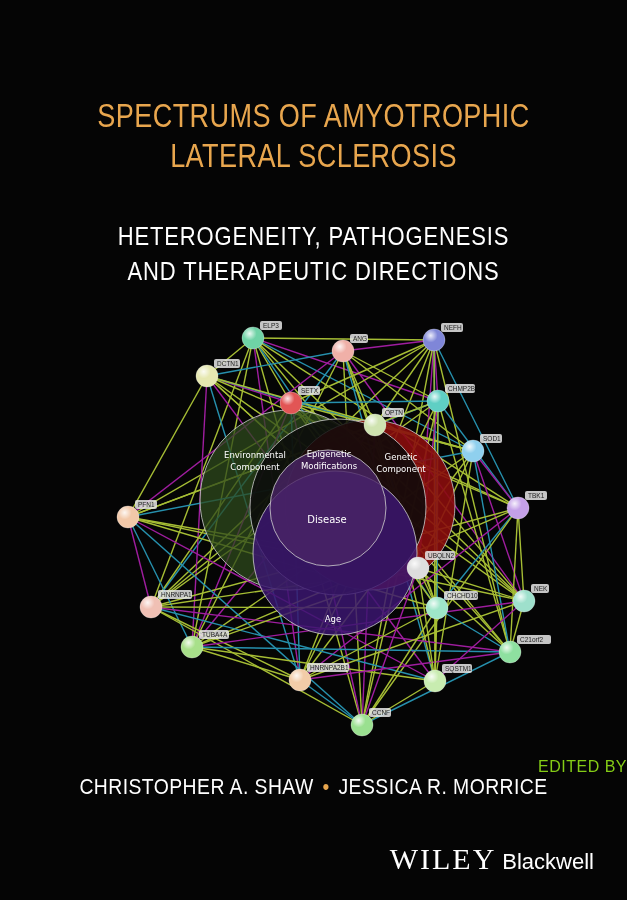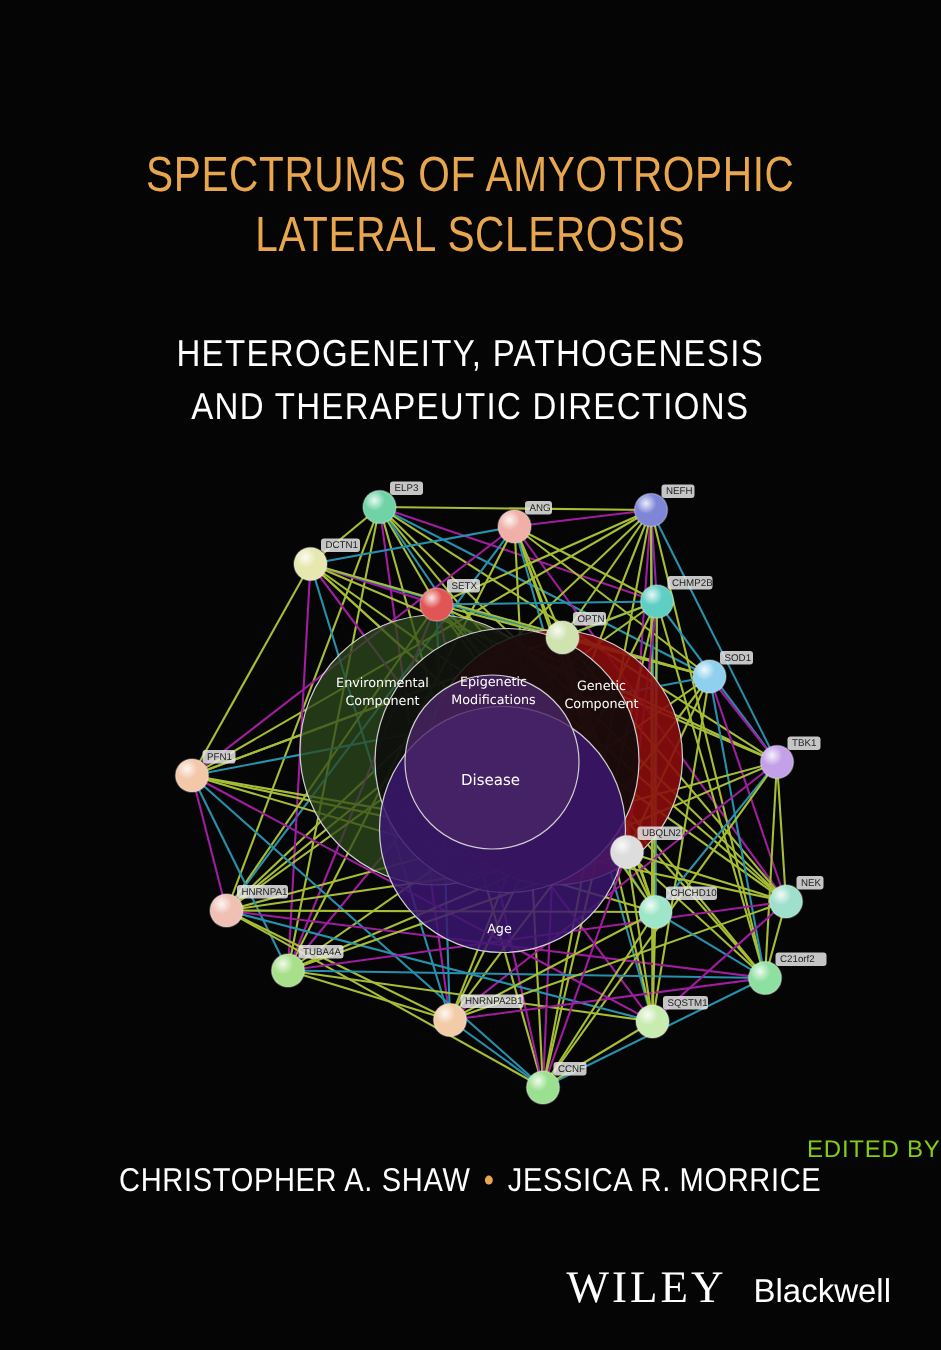--- a/index.html
+++ b/index.html
@@ -5,21 +5,21 @@
   html, body { margin:0; padding:0; }
   body { width:627px; height:900px; background:#050505; position:relative; overflow:hidden; font-family:"Liberation Sans", sans-serif; }
   .title { position:absolute; left:0; width:627px; text-align:center; color:#e8a64e; font-family:"Liberation Sans", sans-serif; font-size:33px; letter-spacing:0.5px; transform:scaleX(0.82); transform-origin:center; line-height:40px; }
   .subtitle { position:absolute; left:0; width:627px; text-align:center; color:#ffffff; font-size:25px; letter-spacing:1px; transform:scaleX(0.88); line-height:33px; }
   .graphic { position:absolute; left:0; top:0; width:627px; height:900px; }
   .edited { position:absolute; top:758px; left:0; width:627px; text-align:right; color:#84cc16; font-size:16px; letter-spacing:0.5px; }
   .authors { position:absolute; top:774px; left:0; width:627px; text-align:center; color:#fff; font-size:22px; letter-spacing:0.5px; transform:scaleX(0.88); }
   .dot { color:#e8a64e; margin:0 10px; }
   .publisher { position:absolute; top:842px; right:33px; color:#fff; white-space:nowrap; }
   .wiley { font-family:"Liberation Serif", serif; font-size:30px; letter-spacing:2px; }
-  .blackwell { font-family:"Liberation Sans", sans-serif; font-size:22px; margin-left:18px; }
+  .blackwell { font-family:"Liberation Sans", sans-serif; font-size:22px; margin-left:6px; }
   .nlabel { font-family:"Liberation Sans", sans-serif; font-size:6.5px; fill:#222; }
   .vlabel { font-family:"DejaVu Sans", sans-serif; font-size:8.5px; fill:#fff; text-anchor:middle; }
 </style>
 </head>
 <body>
 
 <svg class="graphic" viewBox="0 0 627 900" xmlns="http://www.w3.org/2000/svg">
   <defs>
     <radialGradient id="shine" cx="35%" cy="30%" r="70%">
       <stop offset="0%" stop-color="#ffffff" stop-opacity="0.85"></stop>

